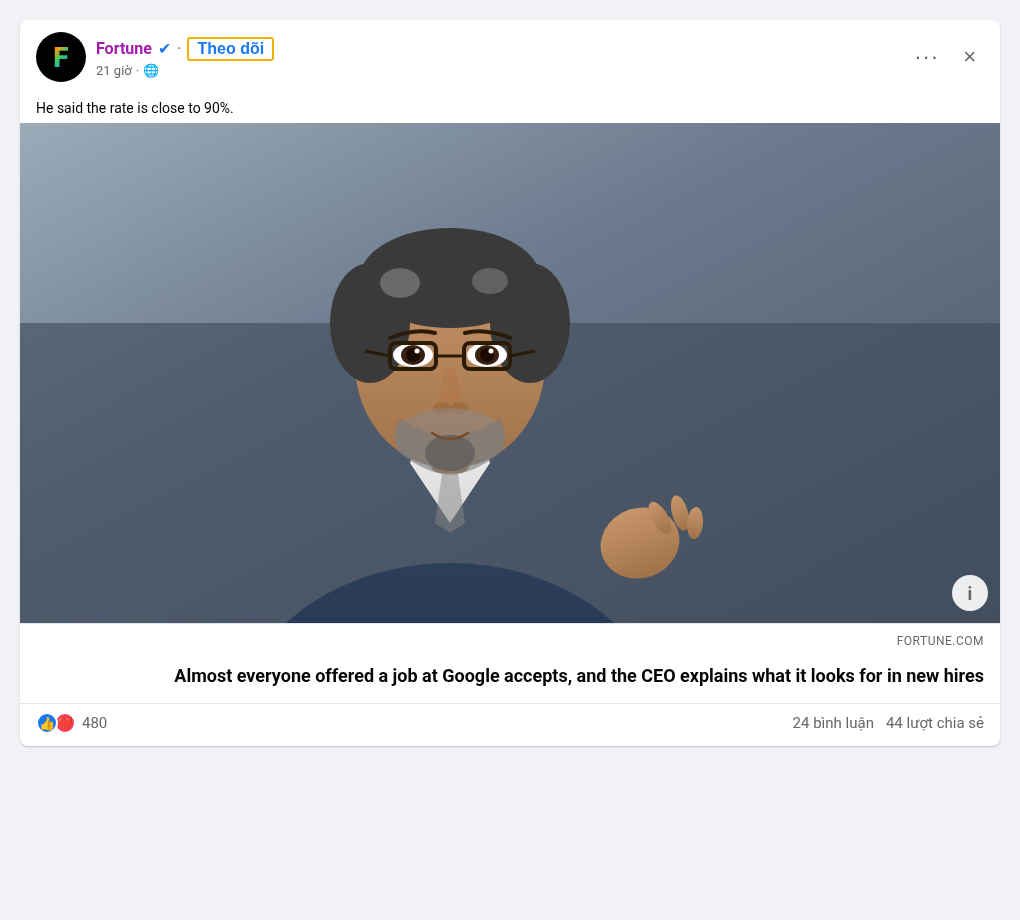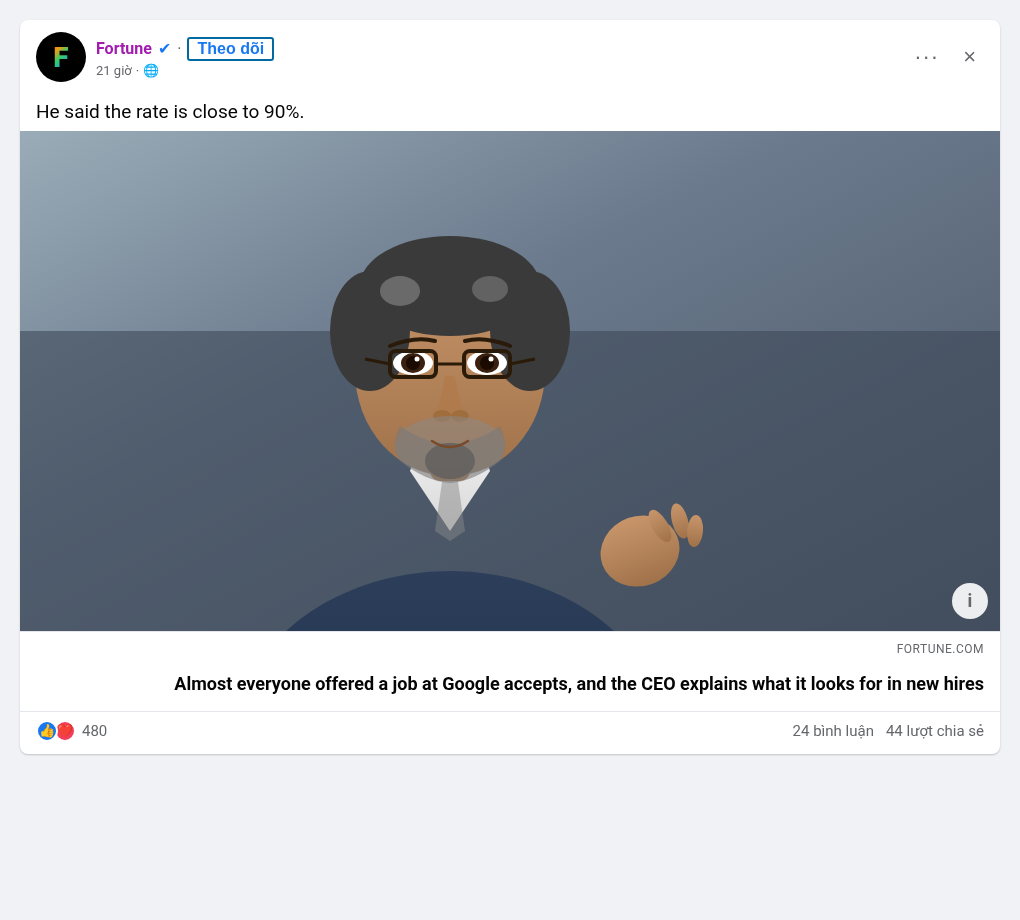--- a/index.html
+++ b/index.html
@@ -60,21 +60,21 @@
     }
     .verified-icon {
       color: #1877f2;
       font-size: 16px;
     }
     .follow-btn {
       color: #1877f2;
       font-weight: 600;
       font-size: 16px;
       cursor: pointer;
-      border: 2px solid #0369a1;
+      border: 2px solid #eab308;
       padding: 1px 8px;
       border-radius: 3px;
       background: none;
       text-decoration: none;
     }
     .meta-row {
       display: flex;
       align-items: flex-start;
       gap: 4px;
       margin-top: 2px;
@@ -106,21 +106,21 @@
       background: none;
       border: none;
       cursor: pointer;
       font-size: 22px;
       color: #65676b;
       padding: 4px 8px;
       border-radius: 50%;
     }
     .post-text {
       padding: 8px 16px 4px 16px;
-      font-size: 19px;
+      font-size: 14px;
       color: #050505;
       line-height: 1.5;
     }
     .translate-link {
       padding: 4px 16px 12px 16px;
       font-size: 15px;
       color: #65676b;
       cursor: pointer;
     }
     .image-container {

